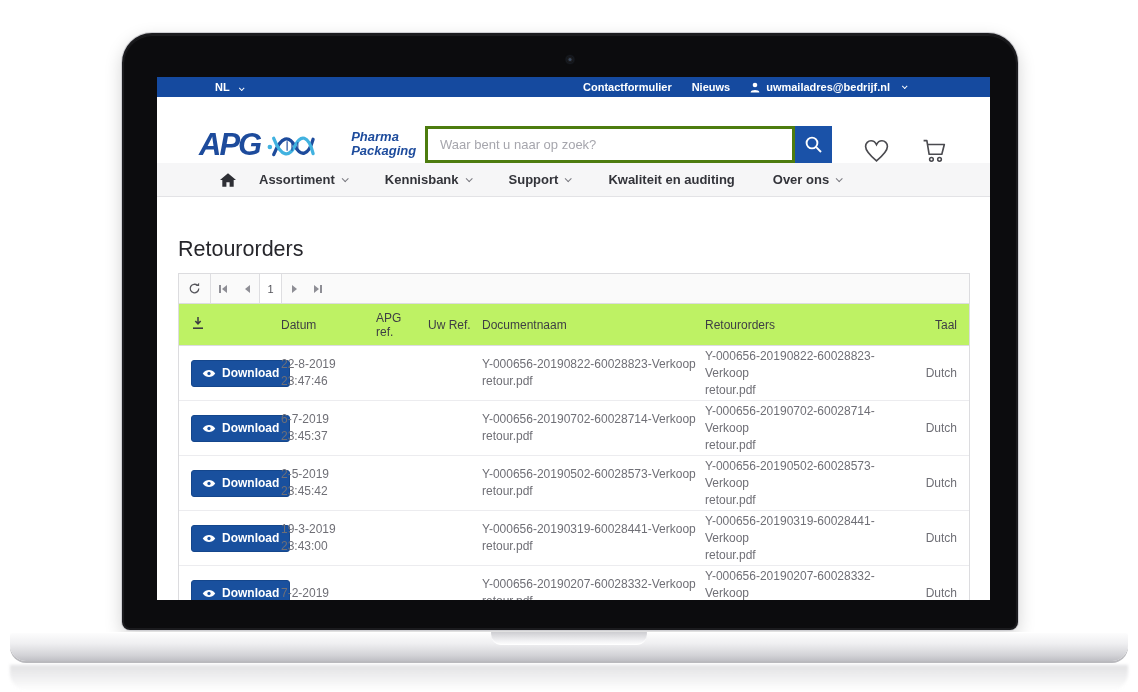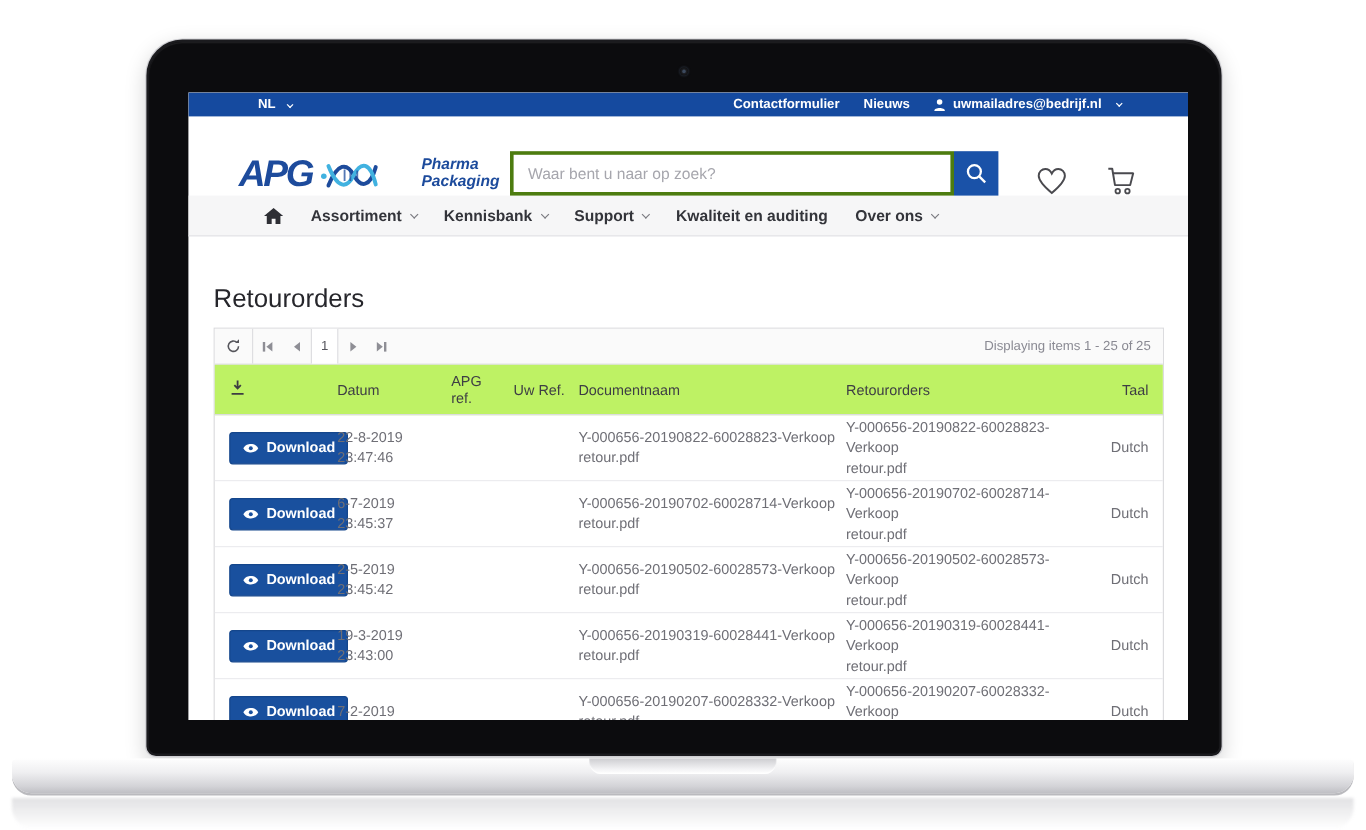--- a/index.html
+++ b/index.html
@@ -27,21 +27,21 @@
     width:156px; height:13px; border-radius:0 0 10px 10px;
     background:linear-gradient(180deg,#cdcdd1 0%,#f3f3f5 70%,#ffffff 100%);
     box-shadow:inset 0 -1px 1px rgba(255,255,255,.9); }
   .reflection { position:absolute; left:10px; top:665px; width:1118px; height:26px;
     background:linear-gradient(180deg,rgba(170,170,176,.35),rgba(255,255,255,0));
     border-radius:0 0 18px 18px; filter:blur(1.5px); }
 
   
   .topbar { height:20px; background:var(--topbar_blue,#154a9f); color:#fff;
     display:flex; align-items:center; font-size:11px; font-weight:700;
-    padding:0 56px 0 58px; }
+    padding:0 84px 0 58px; }
   .tb-right { margin-left:auto; display:flex; align-items:center; gap:20px; }
   .tb-link { cursor:pointer; }
   .tb-user { display:flex; align-items:center; gap:6px; cursor:pointer; }
   .chev { width:5px; height:5px; border-right:1.5px solid currentColor;
     border-bottom:1.5px solid currentColor; transform:rotate(45deg) translateY(-1px);
     display:inline-block; margin-left:6px; }
   .chev.small { width:4px; height:4px; }
 
   
   .site-header { height:66px; display:flex; align-items:flex-end; padding:0 0 0 42px; }
@@ -172,21 +172,21 @@
           </svg>
         </span>
       </div>
 
       <div class="nav">
         <span class="nav-home">
           <svg width="16" height="14" viewBox="0 0 18 15">
             <path d="M9 0 L0 7.6 h2.6 V15 h4.6 V10 h3.6 v5 h4.6 V7.6 H18 Z" fill="#2e2f35"></path>
           </svg>
         </span>
-        <span id="nav-items" style="display:flex;align-items:center;gap:23px;">
+        <span id="nav-items" style="display:flex;align-items:center;gap:38px;">
   <span class="nav-item">
     <span class="nav-label">Assortiment</span>
     <span class="chev"></span>
   </span>
 
   <span class="nav-item">
     <span class="nav-label">Kennisbank</span>
     <span class="chev"></span>
   </span>
 
@@ -231,21 +231,20 @@
             <span class="page-box">1</span>
             <span class="pg-btn pg-nav">
               <span class="tri-r"></span>
             </span>
             <span class="pg-btn pg-nav">
               <span class="pg-group">
                   <span class="tri-r"></span>
                   <span class="bar"></span>
                 </span>
             </span>
-            <span class="pg-status">Displaying items 1 - 25 of 25</span>
           </div>
 
           <div class="thead">
             <span class="c c-dl">
               <svg width="14" height="14" viewBox="0 0 14 14">
                 <path d="M7 1 v6.3 M4.3 5 L7 7.8 L9.7 5" fill="none" stroke="#3d3d42" stroke-width="1.5"></path>
                 <path d="M2 11.4 h10 V13 H2 Z" fill="#3d3d42"></path>
               </svg>
             </span>
             <span class="c c-date">Datum</span>

